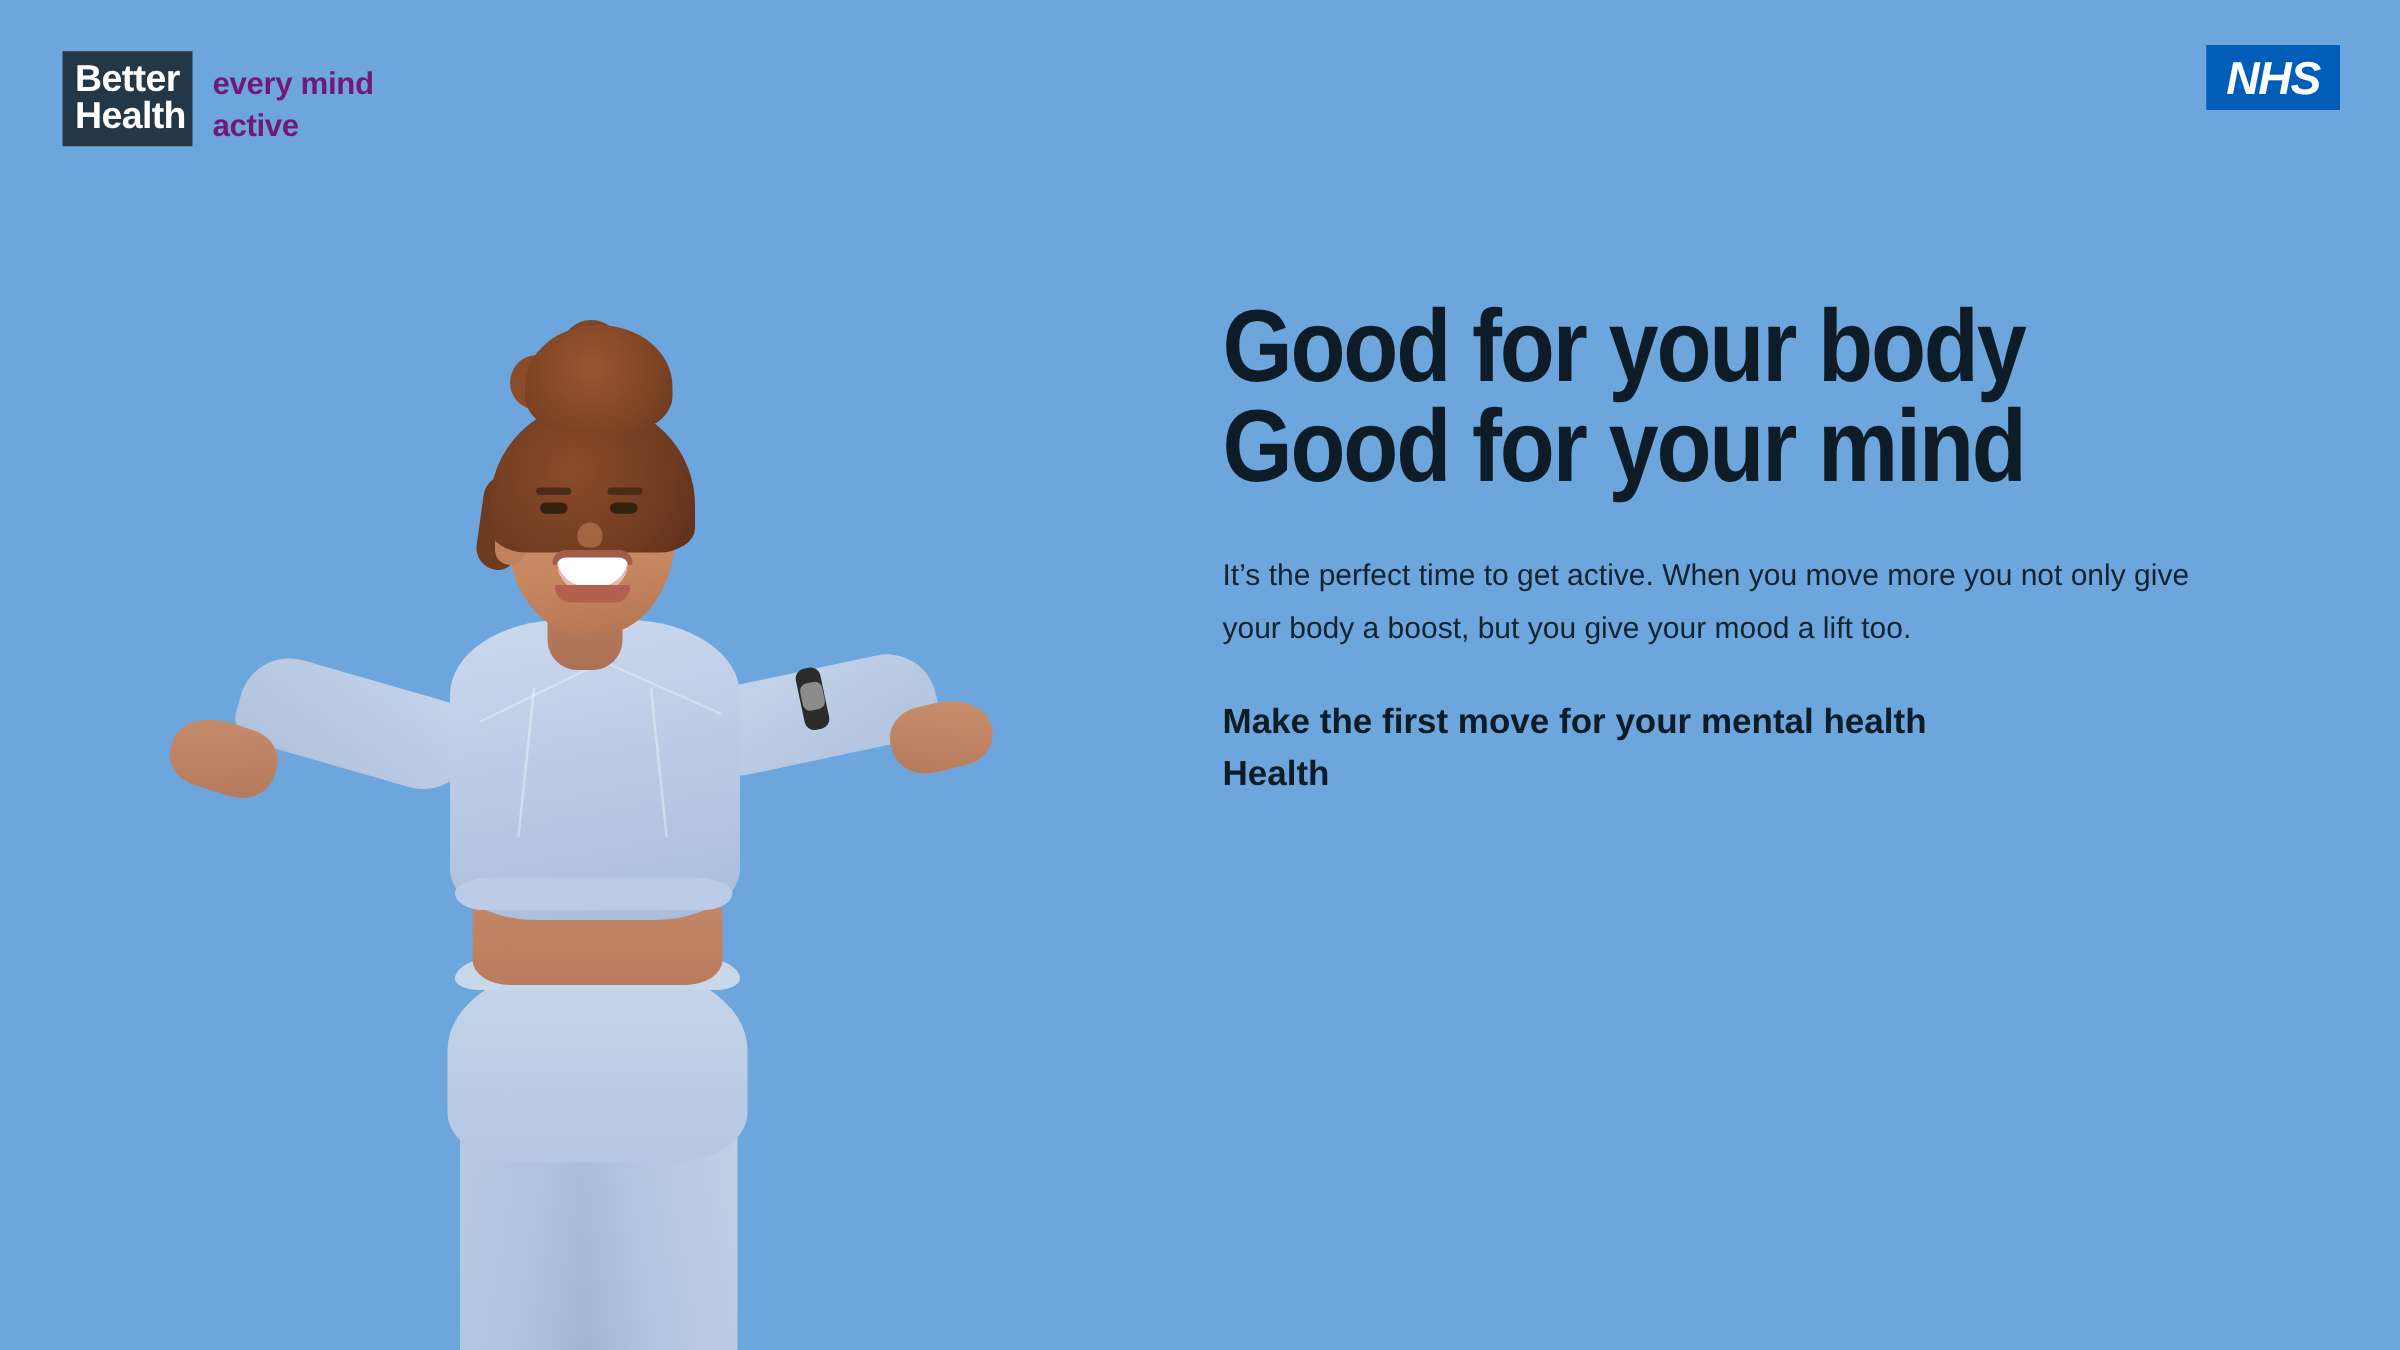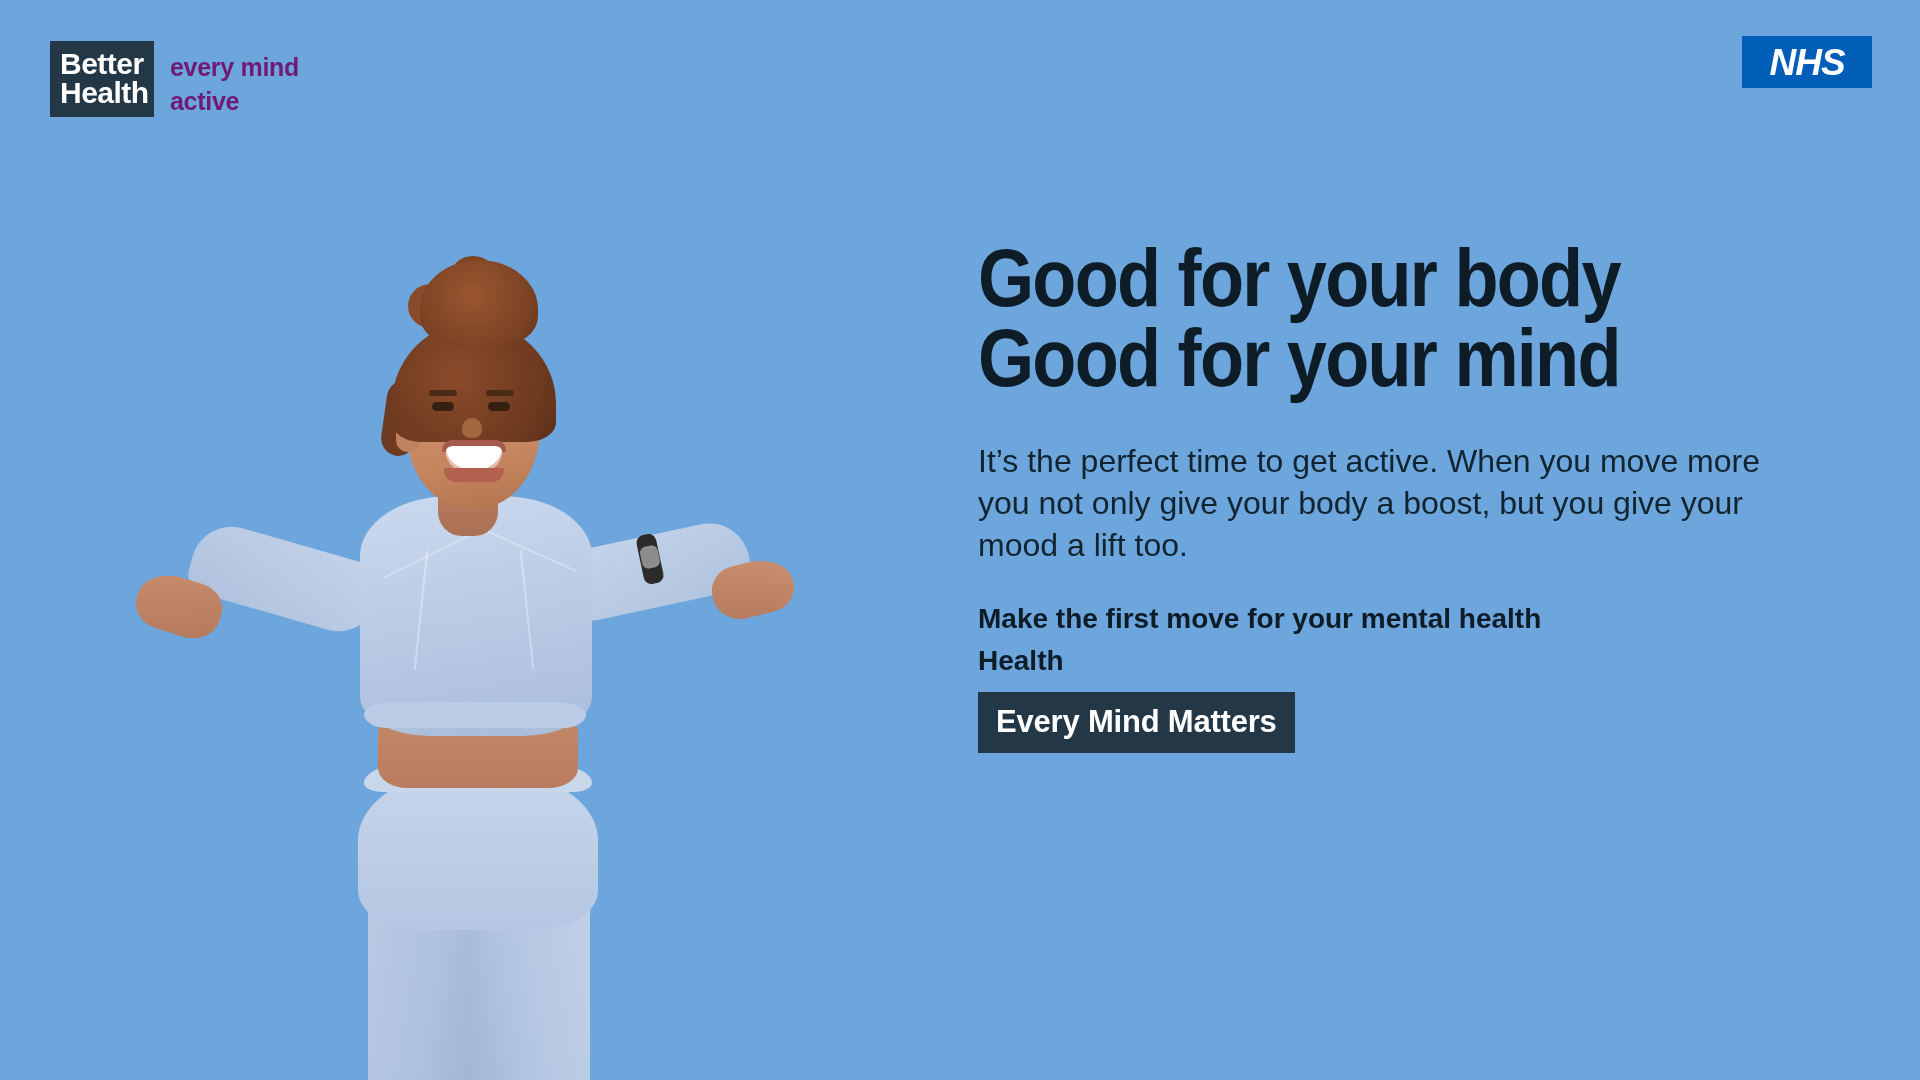--- a/index.html
+++ b/index.html
@@ -53,21 +53,21 @@
     line-height: 34px;
     letter-spacing: -0.3px;
   }
   .logo-tagline span { display: block; }
 
   
   .nhs-logo {
     position: absolute;
     right: 48px;
     top: 36px;
-    width: 130px;
+    width: 107px;
     height: 52px;
     background: #005EB8;
     display: flex;
     align-items: center;
     justify-content: center;
   }
   .nhs-logo-text {
     color: #ffffff;
     font-family: "Liberation Sans", sans-serif;
     font-weight: bold;
@@ -94,21 +94,21 @@
     transform: scaleX(0.88);
     transform-origin: left top;
     white-space: nowrap;
   }
   .headline .h-line { display: block; }
 
   .body-copy {
     margin-top: 42px;
     color: #11242F;
     font-family: "Liberation Sans", sans-serif;
-    font-size: 32px;
+    font-size: 24px;
     line-height: 42px;
     max-width: 790px;
   }
 
   .cta-block {
     margin-top: 32px;
   }
   .cta-line {
     color: #0D1C26;
     font-family: "Liberation Sans", sans-serif;
@@ -374,17 +374,16 @@
     <div class="headline">
       <span class="h-line">Good for your body</span>
       <span class="h-line">Good for your mind</span>
     </div>
 
     <p class="body-copy">It’s the perfect time to get active. When you move more you not only give your body a boost, but you give your mood a lift too.</p>
 
     <div class="cta-block">
       <div class="cta-line">Make the first move for your mental health</div>
       <div class="cta-line">Health</div>
-      <div class="cta-button">Every Mind Matters</div>
     </div>
   </div>
 
 </div>
 
 </body></html>

